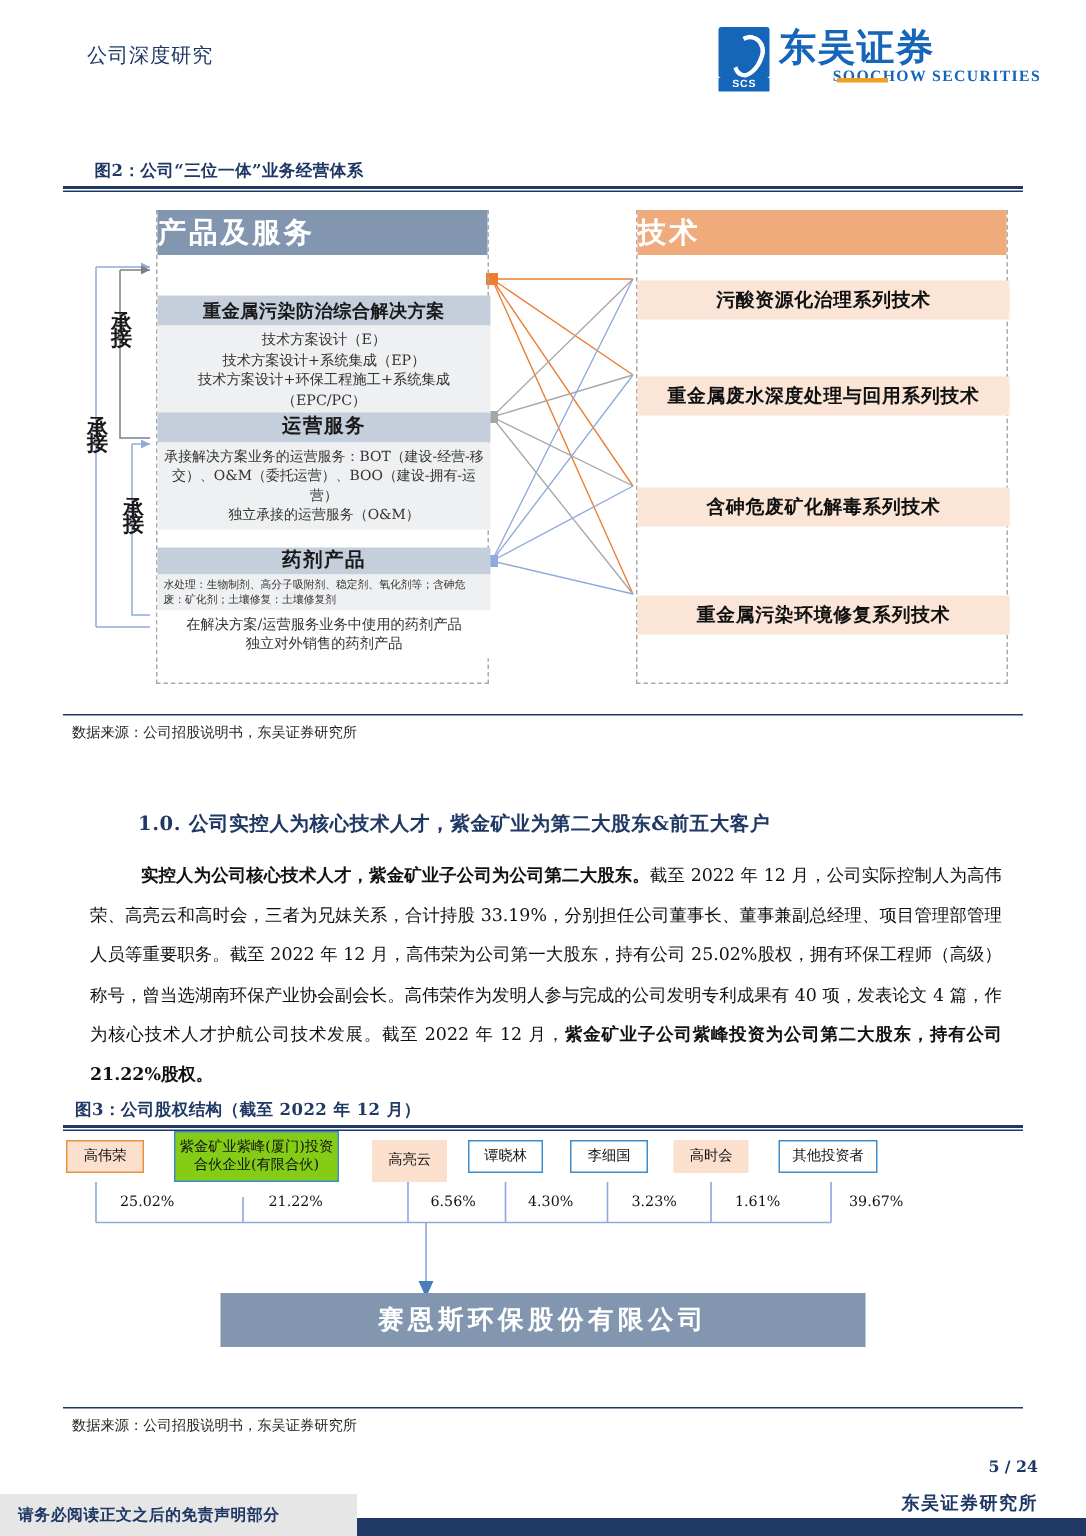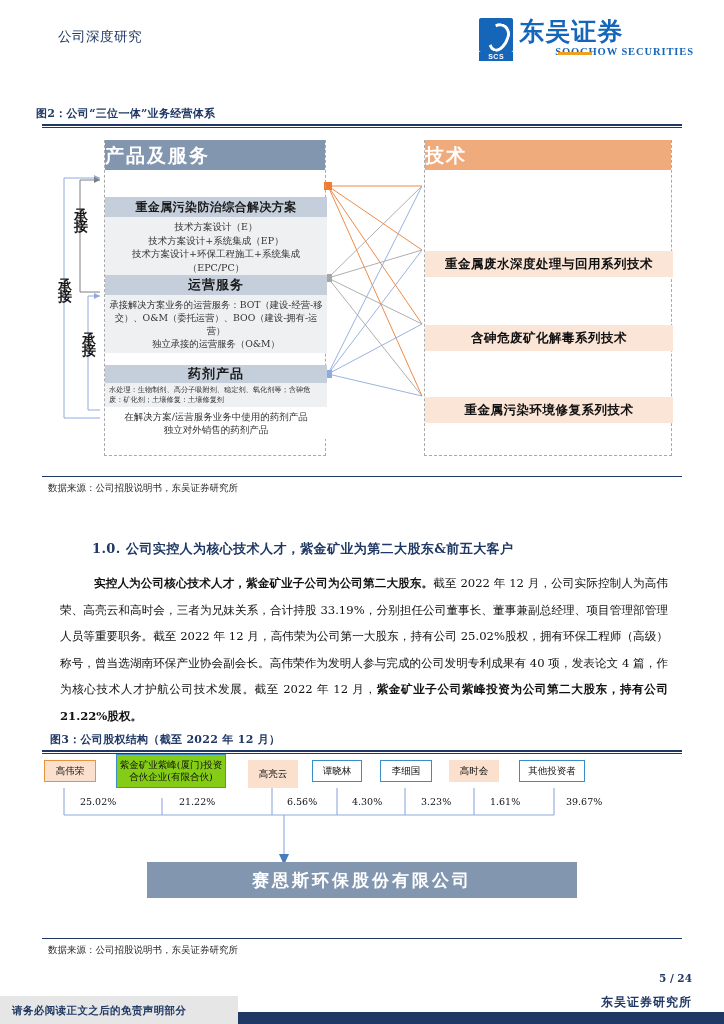--- a/index.html
+++ b/index.html
@@ -167,21 +167,21 @@
         <div class="logo-scs">SCS</div>
       </div>
       <div class="logo-txt">
         <div class="logo-cn">东吴证券</div>
         <div class="logo-en">SOOCHOW SECURITIES</div>
       </div>
     </div>
     <div class="logo-bar"></div>
   </div>
 
-  <div class="fig-cap" style="left:36px; top:106px;">图2：公司“三位一体”业务经营体系</div>
+  <div class="fig-cap" style="left:63px; top:106px;">图2：公司“三位一体”业务经营体系</div>
   <div class="rule-dbl" style="top:124px;"></div>
 
   <div id="fig2">
 
     <svg class="lines" viewBox="0 0 640 340">
 
       <g stroke="#8faadc" stroke-width="1" fill="none">
         <path d="M22,50 L22,290"></path>
         <path d="M22,50 L58,50"></path>
         <path d="M22,290 L58,290"></path>
@@ -243,20 +243,21 @@
 独立对外销售的药剂产品</div>
       </div>
     </div>
 
     <div class="cheng" style="left:16px; top:152px;">承接</div>
     <div class="cheng" style="left:32px; top:82px;">承接</div>
     <div class="cheng" style="left:40px; top:206px;">承接</div>
 
     <div class="panel" id="tech-panel">
       <div class="panel-hd">技术</div>
+      <div class="tech-item" style="top:46px;">污酸资源化治理系列技术</div>
       <div class="tech-item" style="top:110px;">重金属废水深度处理与回用系列技术</div>
       <div class="tech-item" style="top:184px;">含砷危废矿化解毒系列技术</div>
       <div class="tech-item" style="top:256px;">重金属污染环境修复系列技术</div>
     </div>
   </div>
 
   <div class="rule-sgl" style="top:476px;"></div>
   <div class="src" style="top:482px;">数据来源：公司招股说明书，东吴证券研究所</div>
 
   <div class="sec-head">

